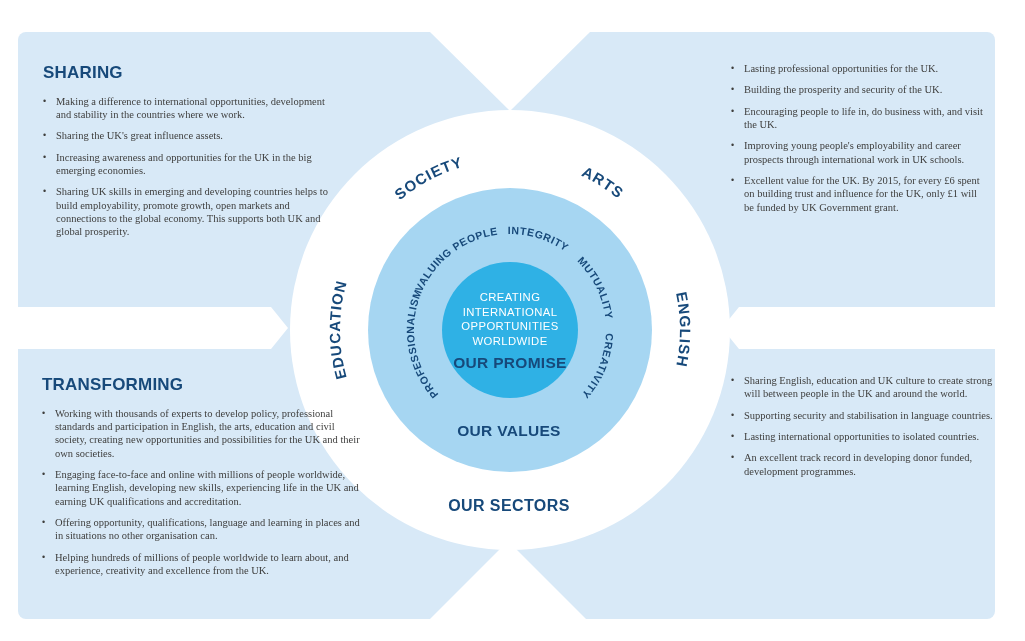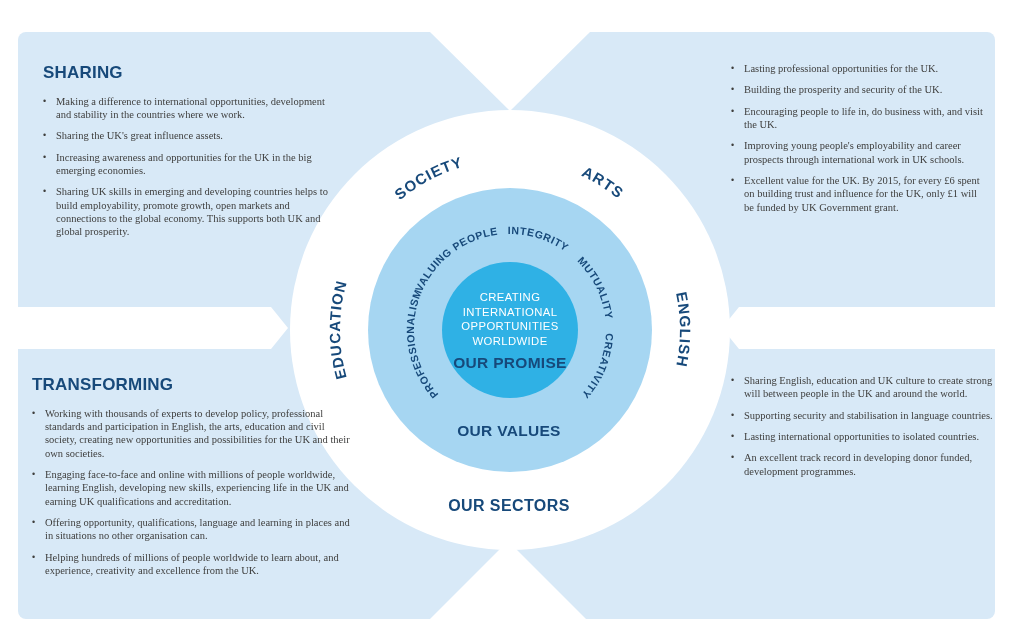--- a/index.html
+++ b/index.html
@@ -128,21 +128,21 @@
     <div class="bullet">
       <span class="dot">•</span>
       <p>Improving young people's employability and career prospects through international work in UK schools.</p>
     </div>
     <div class="bullet">
       <span class="dot">•</span>
       <p>Excellent value for the UK. By 2015, for every £6 spent on building trust and influence for the UK, only £1 will be funded by UK Government grant.</p>
     </div>
   </section>
 
-  <section class="panel" style="left:32px;top:374px;width:326px;">
+  <section class="panel" style="left:42px;top:374px;width:326px;">
     <h2>TRANSFORMING</h2>
     <div class="bullet">
       <span class="dot">•</span>
       <p>Working with thousands of experts to develop policy, professional standards and participation in English, the arts, education and civil society, creating new opportunities and possibilities for the UK and their own societies.</p>
     </div>
     <div class="bullet">
       <span class="dot">•</span>
       <p>Engaging face-to-face and online with millions of people worldwide, learning English, developing new skills, experiencing life in the UK and earning UK qualifications and accreditation.</p>
     </div>
     <div class="bullet">

